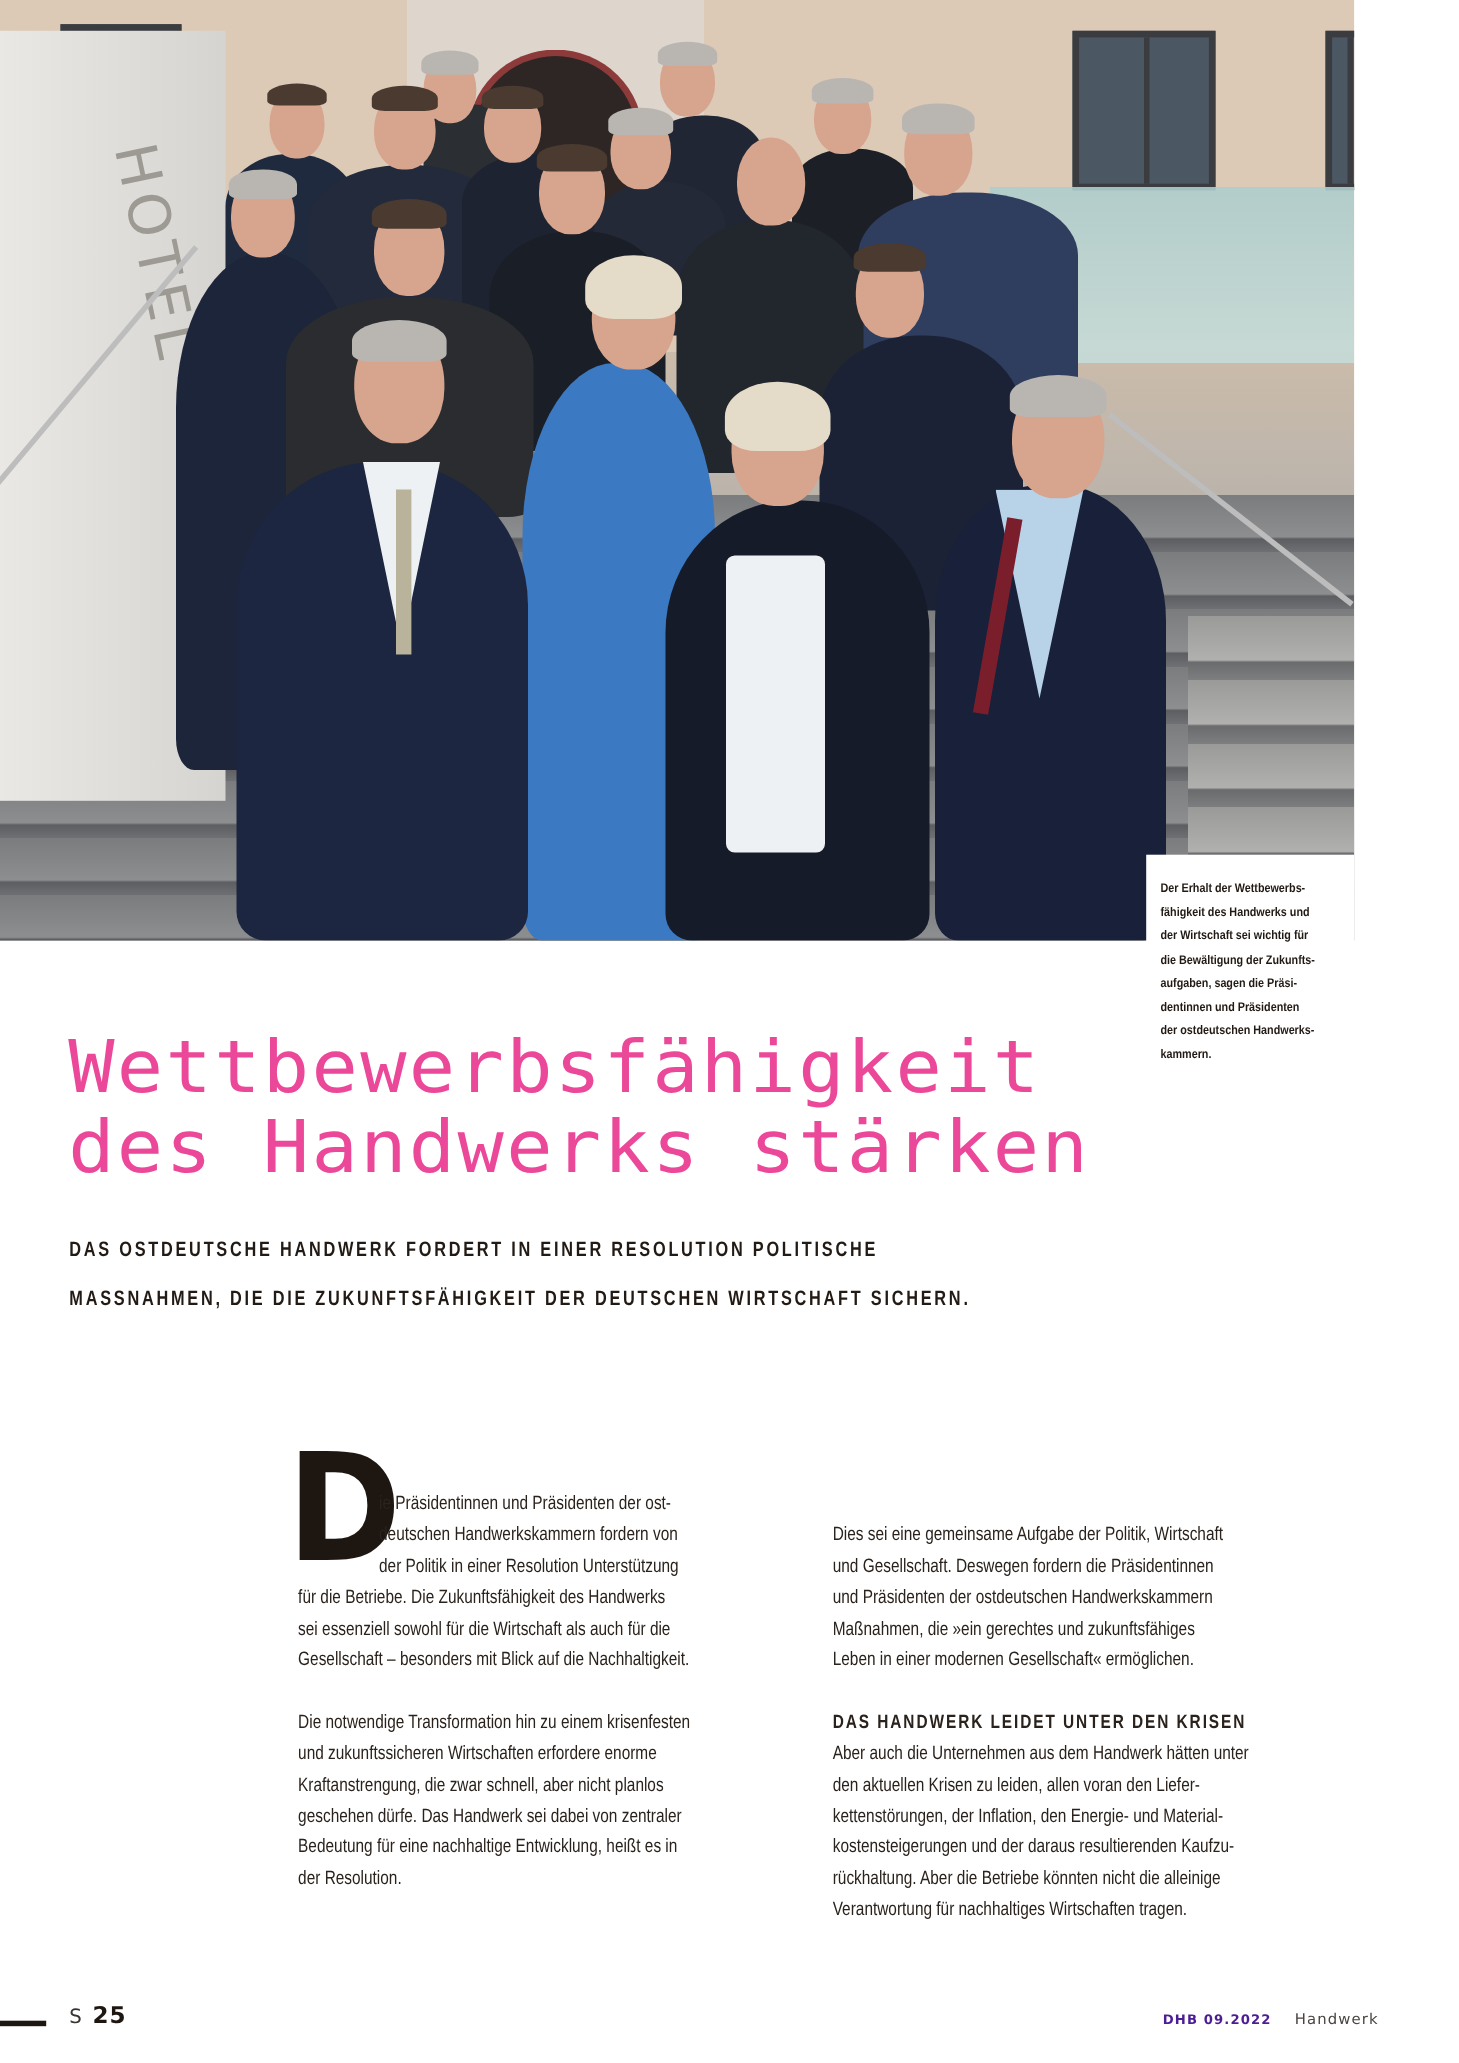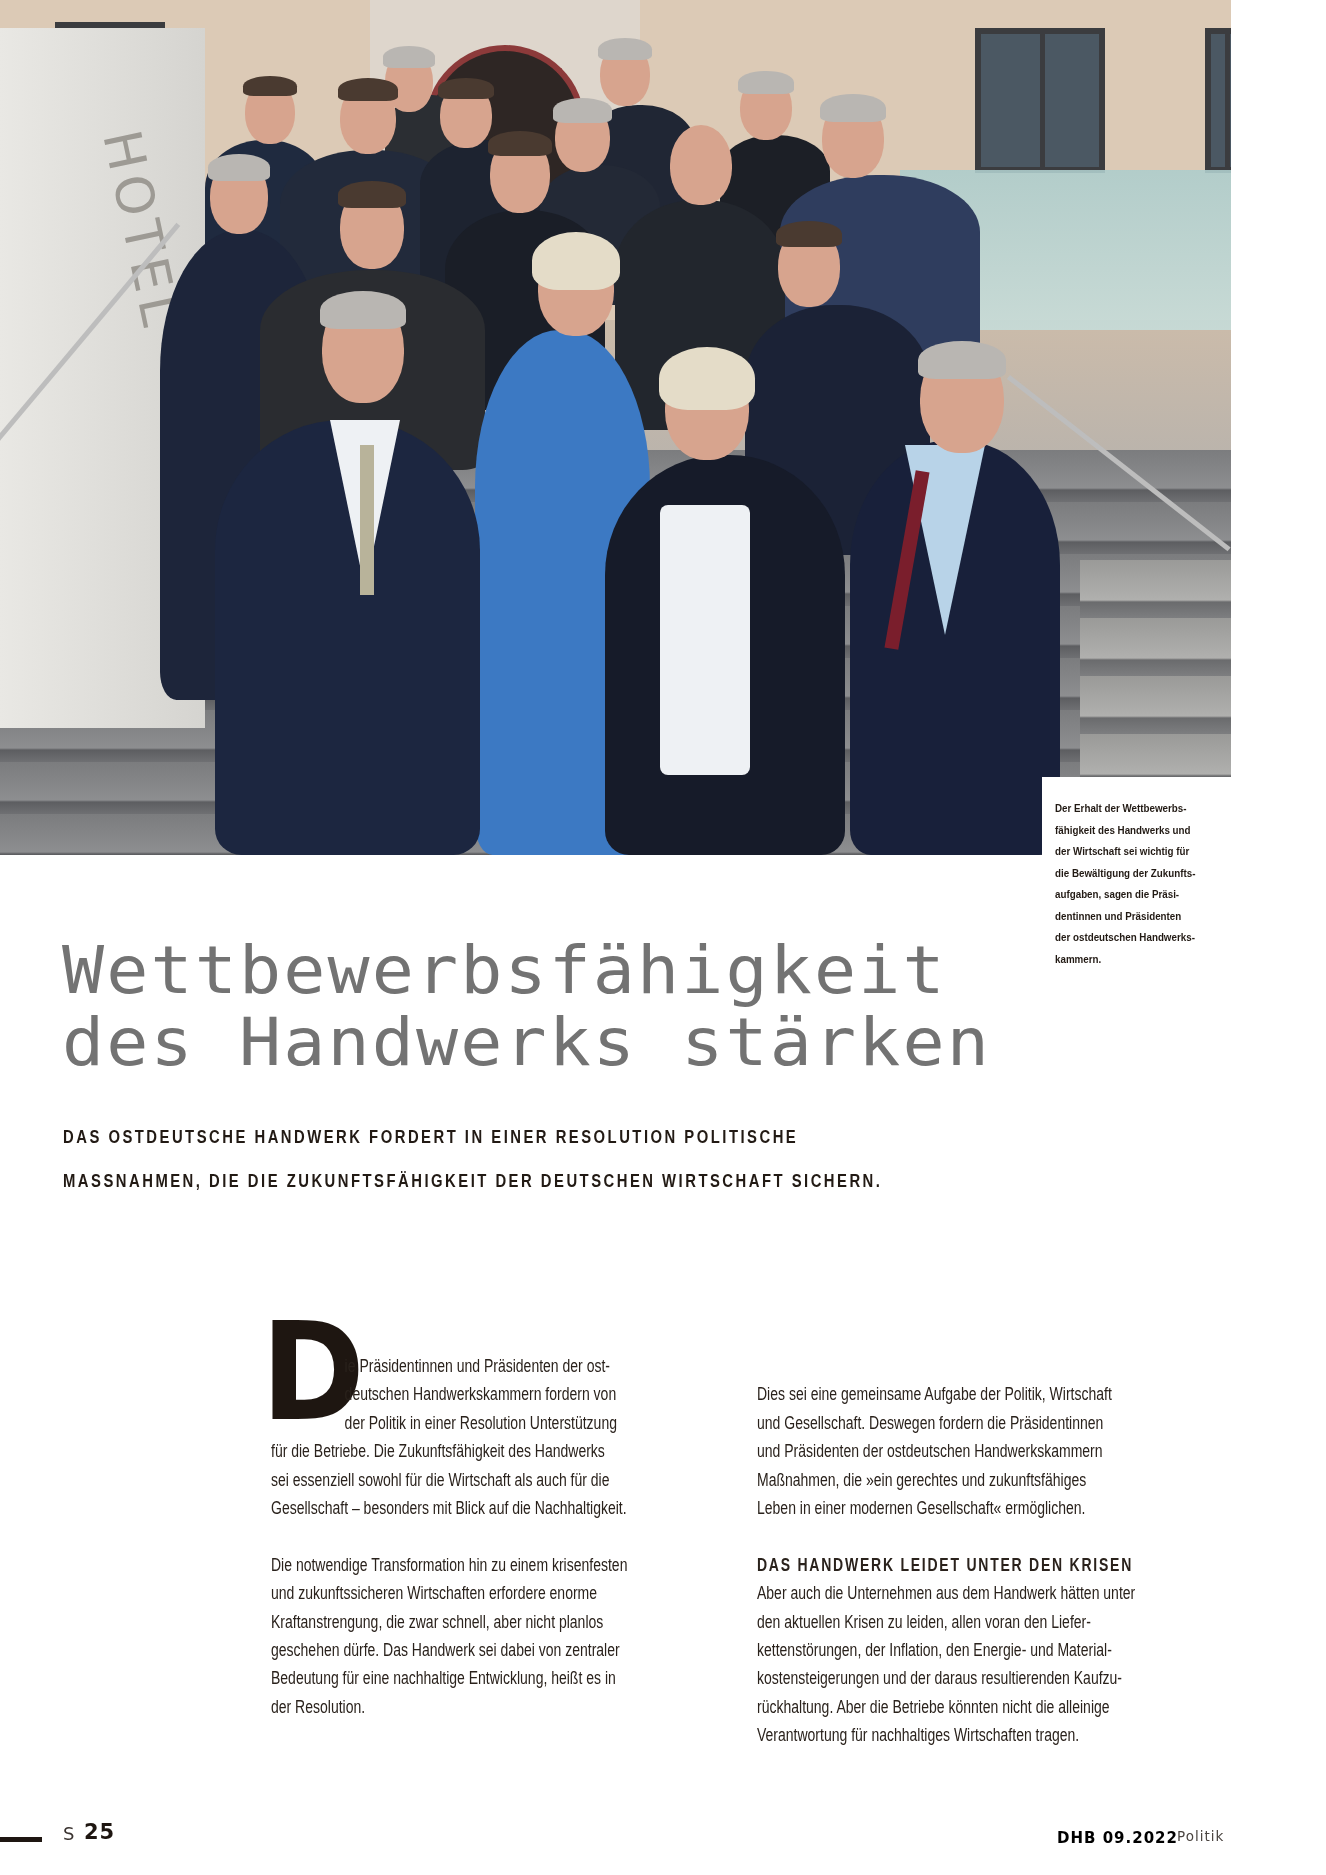--- a/index.html
+++ b/index.html
@@ -47,21 +47,21 @@
 
   
   .caption-box { position: absolute; left: 1042px; top: 777px; width: 189px; height: 80px; background: #ffffff; }
   .caption { position: absolute; left: 1055px; top: 798px; width: 180px;
     font-family: "Liberation Sans", sans-serif; font-weight: bold; font-size: 11.4px; line-height: 21.5px;
     color: #221a14; transform: scaleX(0.86); transform-origin: left top; width: 205px; }
 
   
   .headline { position: absolute; left: 62px; top: 935px; width: 1000px;
     font-family: "DejaVu Sans Mono", monospace; font-weight: normal; font-size: 66px; line-height: 72px;
-    letter-spacing: 2px; color: #737373; }
+    letter-spacing: 2px; color: #ec4899; }
   .headline .ln { display: block; white-space: nowrap; transform: scaleX(1.06); transform-origin: left top; }
 
   .subhead { position: absolute; left: 63px; top: 1115px; width: 1000px;
     font-family: "Liberation Sans", sans-serif; font-weight: bold; font-size: 19px; line-height: 44px;
     letter-spacing: 3.2px; color: #221a14; }
   .subhead .ln { display: block; white-space: nowrap; transform: scaleX(0.78); transform-origin: left top; }
 
   
   .col { position: absolute; width: 470px; font-family: "Liberation Sans", sans-serif;
     font-size: 17.5px; line-height: 28.4px; color: #2a221c; }
@@ -75,21 +75,21 @@
   .indent { padding-left: 92px; }
   .sec-head { font-weight: bold; letter-spacing: 2.2px; }
 
   
   .foot-rule { position: absolute; left: 0; top: 1837px; width: 42px; height: 5px; background: #1e1611; }
   .foot-s { position: absolute; left: 63px; top: 1823px; font-family: "DejaVu Sans", sans-serif;
     font-size: 18px; color: #3a3330; }
   .foot-page { position: absolute; left: 84px; top: 1820px; font-family: "DejaVu Sans", sans-serif;
     font-weight: bold; font-size: 21px; letter-spacing: 1px; color: #1e1611; }
   .foot-mag { position: absolute; left: 1057px; top: 1829px; font-family: "DejaVu Sans", sans-serif;
-    font-weight: bold; font-size: 15px; letter-spacing: 1px; color: #000000; }
+    font-weight: bold; font-size: 12px; letter-spacing: 1px; color: #4c1d95; }
   .foot-sec { position: absolute; left: 1177px; top: 1828px; font-family: "DejaVu Sans", sans-serif;
     font-size: 13.5px; letter-spacing: 1px; color: #4a4440; }
 </style>
 </head>
 <body>
 
 <div class="photo">
   <div class="facade"></div>
   <div class="win" style="left:55px;top:22px;width:110px;height:95px;"></div>
   <div class="win" style="left:975px;top:28px;width:130px;height:145px;"></div>
@@ -208,13 +208,13 @@
     <span class="line">kostensteigerungen und der daraus resultierenden Kaufzu-</span>
     <span class="line">rückhaltung. Aber die Betriebe könnten nicht die alleinige</span>
     <span class="line">Verantwortung für nachhaltiges Wirtschaften tragen.</span>
   </p>
 </div>
 
 <div class="foot-rule"></div>
 <span class="foot-s">S</span>
 <span class="foot-page">25</span>
 <span class="foot-mag">DHB 09.2022</span>
-<span class="foot-sec">Politik</span>
+<span class="foot-sec">Handwerk</span>
 
 </body></html>

